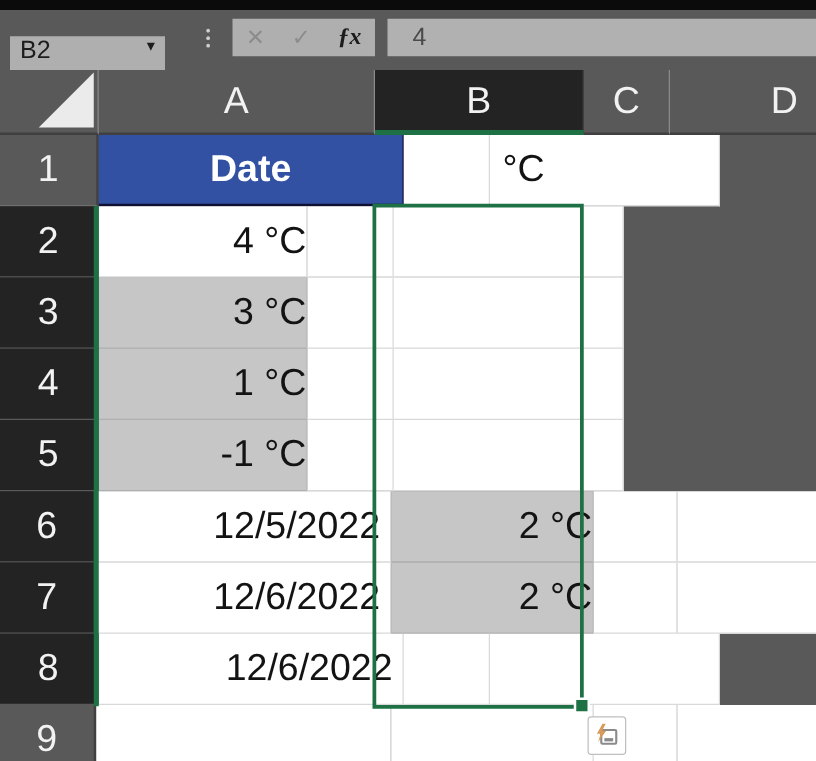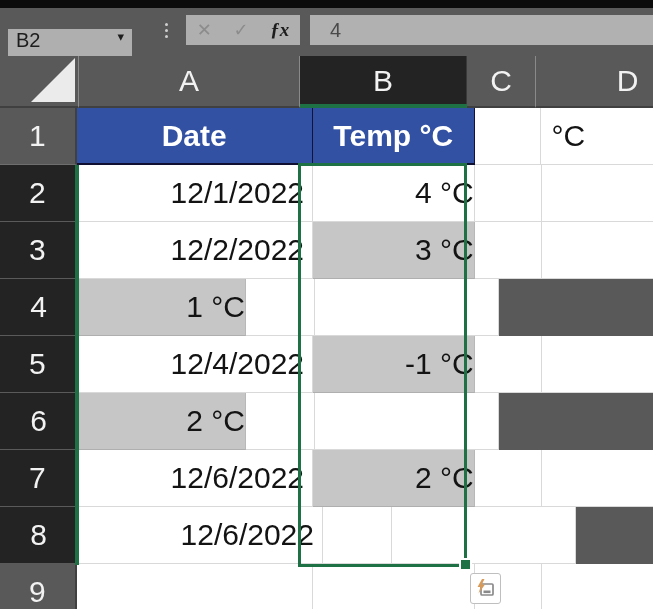--- a/index.html
+++ b/index.html
@@ -106,58 +106,55 @@
       </div>
       <div class="hdr-cell" style="width:221px;">A</div>
       <div class="hdr-cell sel" style="width:167px;">B</div>
       <div class="hdr-cell" style="width:69px;">C</div>
       <div class="hdr-cell" style="width:184px;">D</div>
     </div>
 
     <div class="g-row">
       <div class="rownum">1</div>
       <div class="cell c-a blue">Date</div>
-      <div class="cell c-b blue">Temp °C</div>
       <div class="cell c-c"></div>
       <div class="cell c-d">°C</div>
     </div>
 
     <div class="g-row selrow">
       <div class="rownum">2</div>
-      <div class="cell c-a right">12/1/2022</div>
       <div class="cell c-b right">4 °C</div>
       <div class="cell c-c"></div>
       <div class="cell c-d"></div>
     </div>
 
     <div class="g-row selrow">
       <div class="rownum">3</div>
-      <div class="cell c-a right">12/2/2022</div>
       <div class="cell c-b right grayfill">3 °C</div>
       <div class="cell c-c"></div>
       <div class="cell c-d"></div>
     </div>
 
     <div class="g-row selrow">
       <div class="rownum">4</div>
       <div class="cell c-b right grayfill">1 °C</div>
       <div class="cell c-c"></div>
       <div class="cell c-d"></div>
     </div>
 
     <div class="g-row selrow">
       <div class="rownum">5</div>
-      <div class="cell c-a right">12/4/2022</div>
       <div class="cell c-b right grayfill">-1 °C</div>
       <div class="cell c-c"></div>
       <div class="cell c-d"></div>
     </div>
 
     <div class="g-row selrow">
       <div class="rownum">6</div>
+      <div class="cell c-a right">12/5/2022</div>
       <div class="cell c-b right grayfill">2 °C</div>
       <div class="cell c-c"></div>
       <div class="cell c-d"></div>
     </div>
 
     <div class="g-row selrow">
       <div class="rownum">7</div>
       <div class="cell c-a right">12/6/2022</div>
       <div class="cell c-b right grayfill">2 °C</div>
       <div class="cell c-c"></div>

